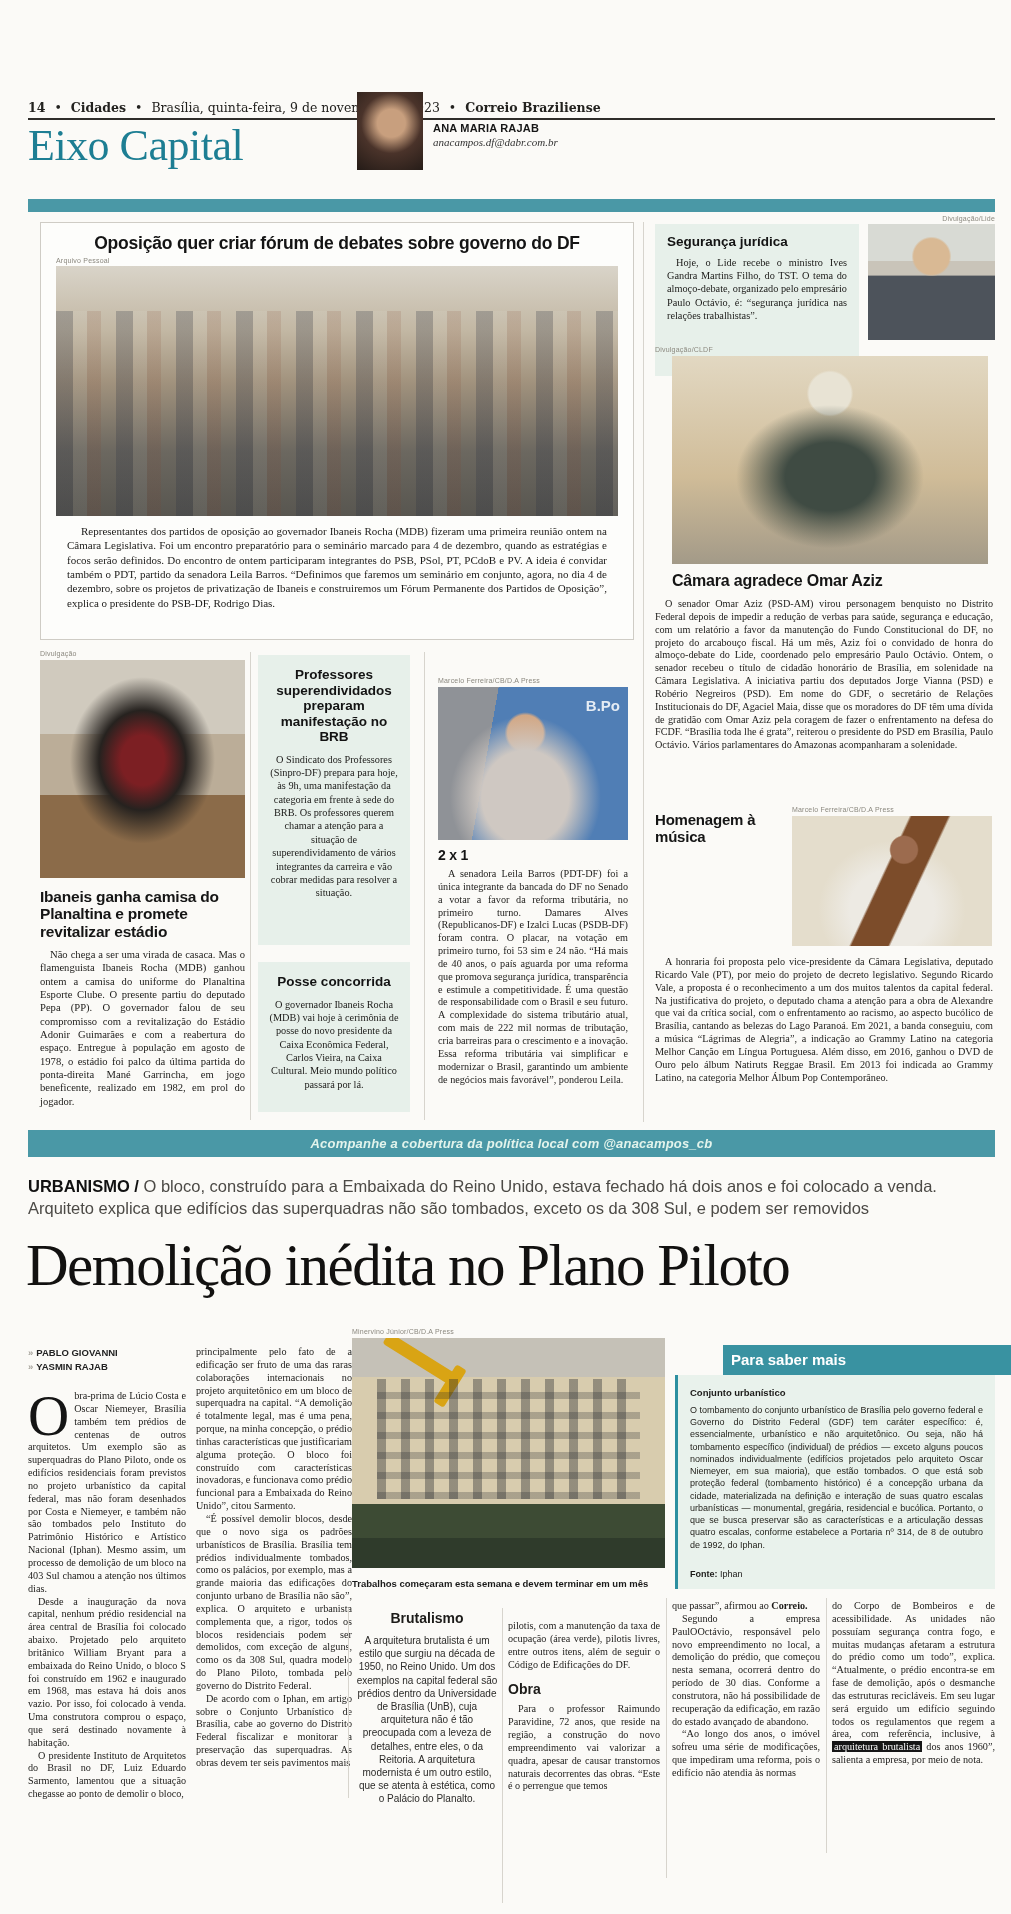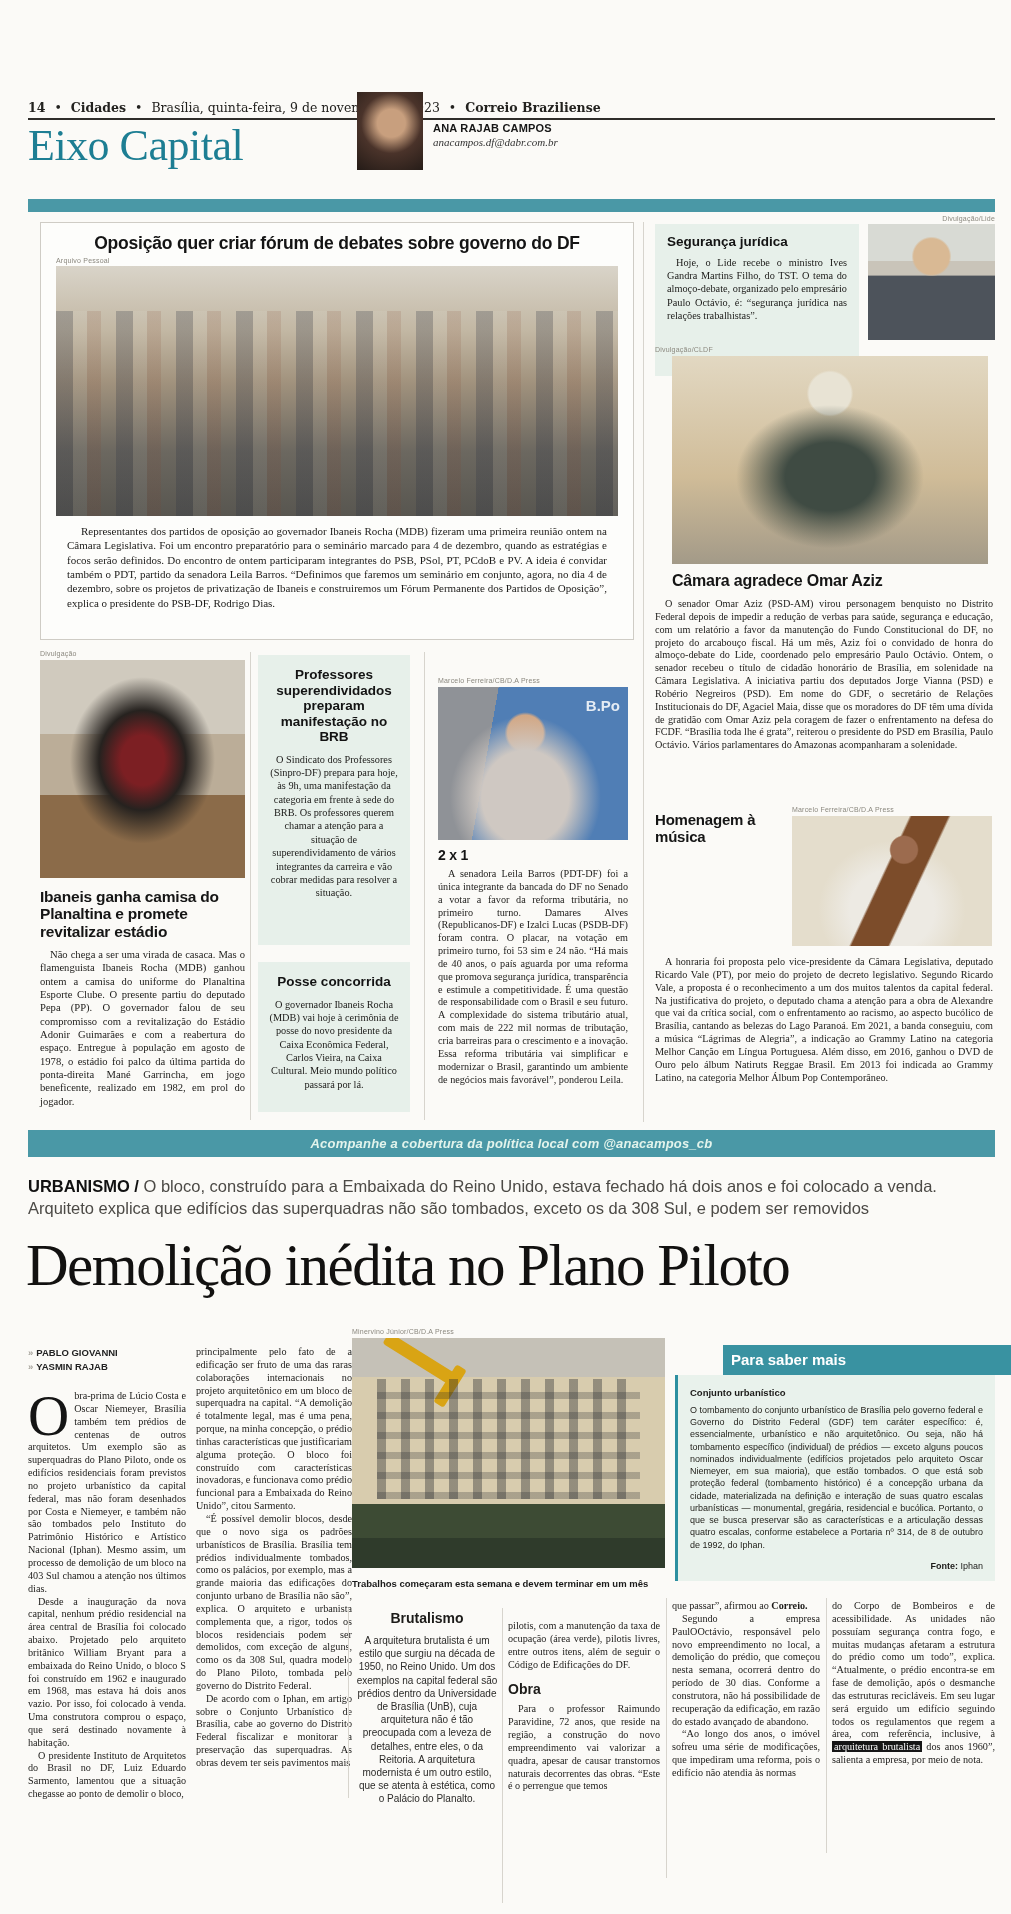--- a/index.html
+++ b/index.html
@@ -34,21 +34,21 @@
   .byline .mk{color:#a5a29b;margin-right:3px;}
   .caption{position:absolute;font:bold 9.5px/1.25 "Liberation Sans",sans-serif;color:#1a1a1a;}
   .dropcap{float:left;font:400 57px/0.82 "Liberation Serif",serif;color:#141414;margin:3px 5px 0 0;}
   .bruthead{font:bold 14px "Liberation Sans",sans-serif;text-align:center;margin:0 0 8px;}
   .brutbody{font:10px/1.32 "Liberation Sans",sans-serif;color:#2c2b29;text-align:center;}
   .obrahead{font:bold 14px "Liberation Sans",sans-serif;margin:10px 0 6px;}
   .saber-head{position:absolute;background:#3992a1;color:#fff;font:bold 15px/30px "Liberation Sans",sans-serif;padding-left:8px;box-sizing:border-box;margin-left:48px;}
   .saber-box{position:absolute;background:#e9f2ec;border-left:3px solid #2d8fa0;box-sizing:border-box;padding:12px 12px 10px;}
   .saber-sub{font:bold 9.5px "Liberation Sans",sans-serif;margin-bottom:6px;}
   .saber-body{font:9px/1.36 "Liberation Sans",sans-serif;color:#26251f;text-align:justify;}
-  .saber-fonte{font:9px "Liberation Sans",sans-serif;margin-top:10px;text-align:right;}
+  .saber-fonte{font:9px "Liberation Sans",sans-serif;margin-top:18px;}
   .hl{background:#161616;color:#fff;padding:0 2px;}
   .correio-b{font-weight:bold;}
   .photo{position:absolute;overflow:hidden;}
   .photo::before,.photo::after{content:"";position:absolute;}
   .ana{background:radial-gradient(circle at 52% 40%,#c89f7e 0 24%,#4a332a 52%,#241b17 100%);}
   .opos{background:linear-gradient(180deg,#d9d4c9 0%,#c2b7a3 26%,#a2937e 46%,#6c6860 74%,#585650 100%);}
   .opos::after{inset:18% 0 0 0;background:repeating-linear-gradient(90deg,rgba(42,48,64,.25) 0 17px,rgba(255,255,255,.06) 17px 31px,rgba(130,66,44,.14) 31px 45px,rgba(255,255,255,0) 45px 60px);}
   .lide{background:linear-gradient(180deg,#d8dad4 0 32%,#c9c4b9 32% 100%);}
   .lide::after{inset:0;background:radial-gradient(circle at 50% 28%,#d9b994 0 17%,rgba(0,0,0,0) 19%),linear-gradient(180deg,rgba(0,0,0,0) 44%,#4d535b 45%);}
   .cldf{background:linear-gradient(180deg,#e2d8c2,#d0bc98 58%,#a39a88);}
@@ -75,21 +75,21 @@
     <span class="b">Cidades</span>
     <span class="dot">•</span>
     <span>Brasília, quinta-feira, 9 de novembro de 2023</span>
     <span class="dot">•</span>
     <span class="b">Correio Braziliense</span>
   </div>
   <div class="hrule" style="left:28px;top:118px;width:967px"></div>
   <div class="eixo-title" style="left:28px;top:124px">Eixo Capital</div>
   <div class="photo ana" style="left:357px;top:92px;width:66px;height:78px"></div>
   <div class="abs" style="left:433px;top:122px">
-    <div class="author">ANA RAJAB CAMPOS</div>
+    <div class="author">ANA MARIA RAJAB</div>
     <div class="email">anacampos.df@dabr.com.br</div>
   </div>
 
   <div class="tealbar" style="left:28px;top:199px;width:967px;height:13px"></div>
 
   <div class="obox" style="left:40px;top:222px;width:592px;height:416px">
     <div class="ohead">Oposição quer criar fórum de debates sobre governo do DF</div>
     <div class="credit" style="margin:1px 0 2px 15px">Arquivo Pessoal</div>
     <div class="photo opos" style="position:relative;margin:0 15px;height:250px"></div>
     <p class="obody">Representantes dos partidos de oposição ao governador Ibaneis Rocha (MDB) fizeram uma primeira reunião ontem na Câmara Legislativa. Foi um encontro preparatório para o seminário marcado para 4 de dezembro, quando as estratégias e focos serão definidos. Do encontro de ontem participaram integrantes do PSB, PSol, PT, PCdoB e PV. A ideia é convidar também o PDT, partido da senadora Leila Barros. “Definimos que faremos um seminário em conjunto, agora, no dia 4 de dezembro, sobre os projetos de privatização de Ibaneis e construiremos um Fórum Permanente dos Partidos de Oposição”, explica o presidente do PSB-DF, Rodrigo Dias.</p>

